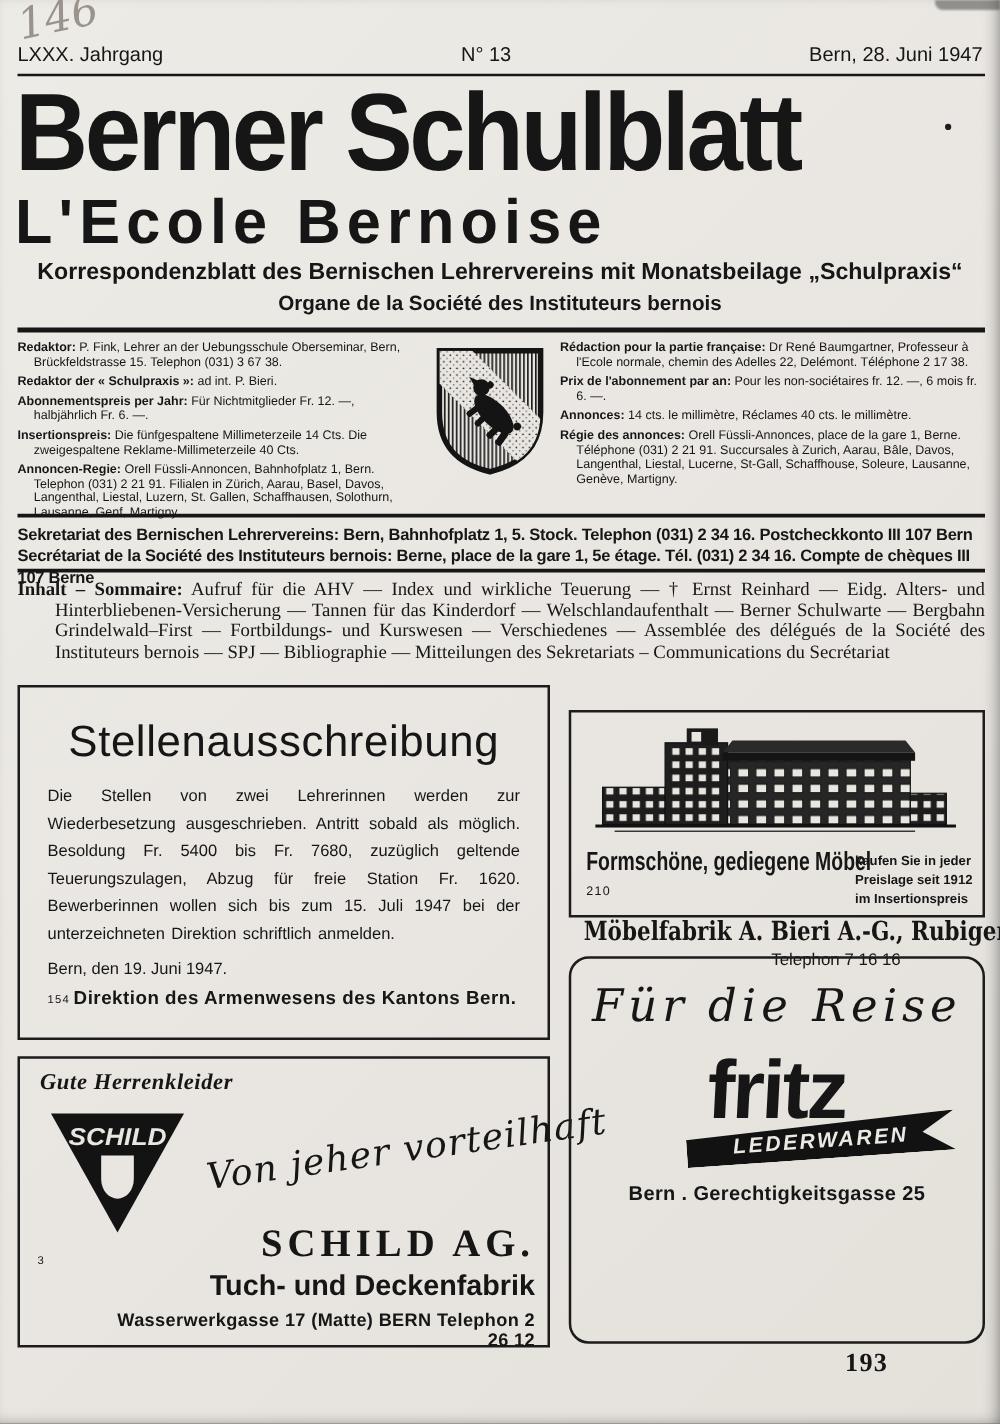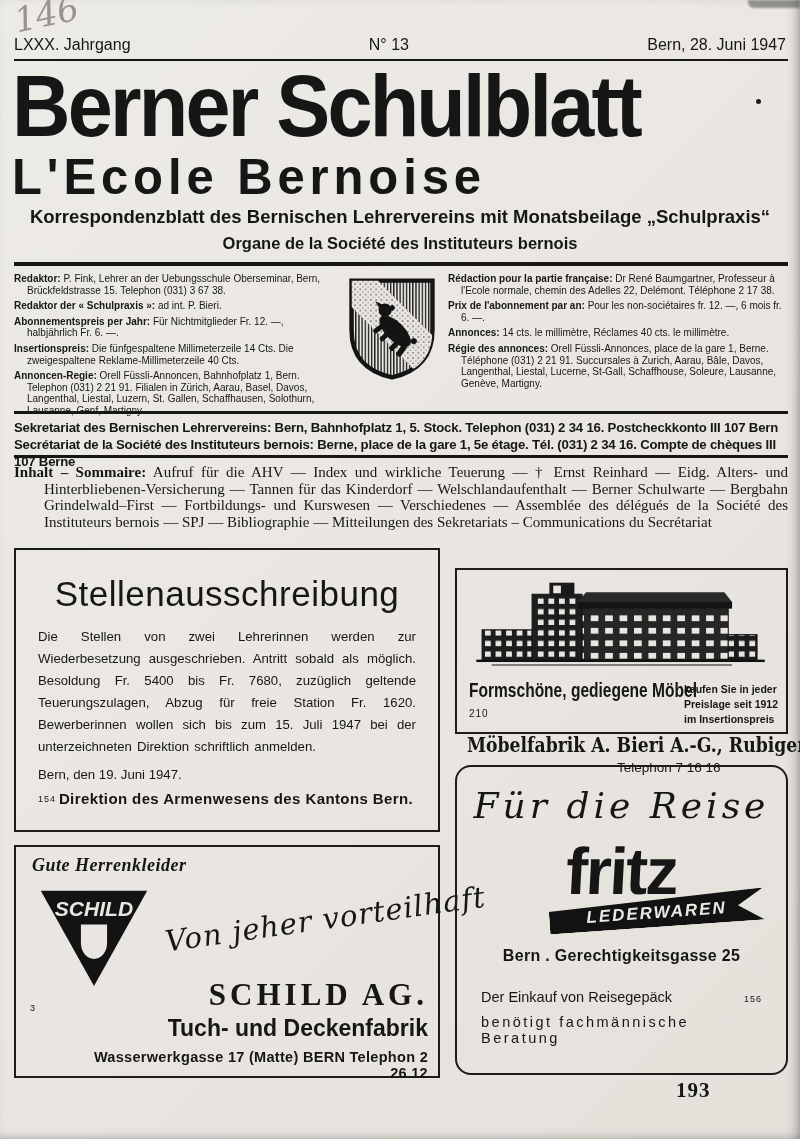--- a/index.html
+++ b/index.html
@@ -225,23 +225,16 @@
       <div class="schild-sub">Tuch- und Deckenfabrik</div>
       <div class="schild-addr">Wasserwerkgasse 17 (Matte) BERN Telephon 2 26 12</div>
     </div>
   </div>
 
   <div class="adbox" id="ad-fritz">
     <div class="fritz-script">Für die Reise</div>
     <div class="fritz-logo">fritz</div>
     <div class="ribbon">LEDERWAREN</div>
     <div class="fritz-addr">Bern . Gerechtigkeitsgasse 25</div>
-    <div class="fritz-note">
-      <div class="fritz-note-row">
-        <span>Der Einkauf von Reisegepäck</span>
-        <span class="ad-num">156</span>
-      </div>
-      <div class="fritz-note2">benötigt fachmännische Beratung</div>
-    </div>
   </div>
 
   <div class="pageno">193</div>
 </div>
 
 </body></html>

